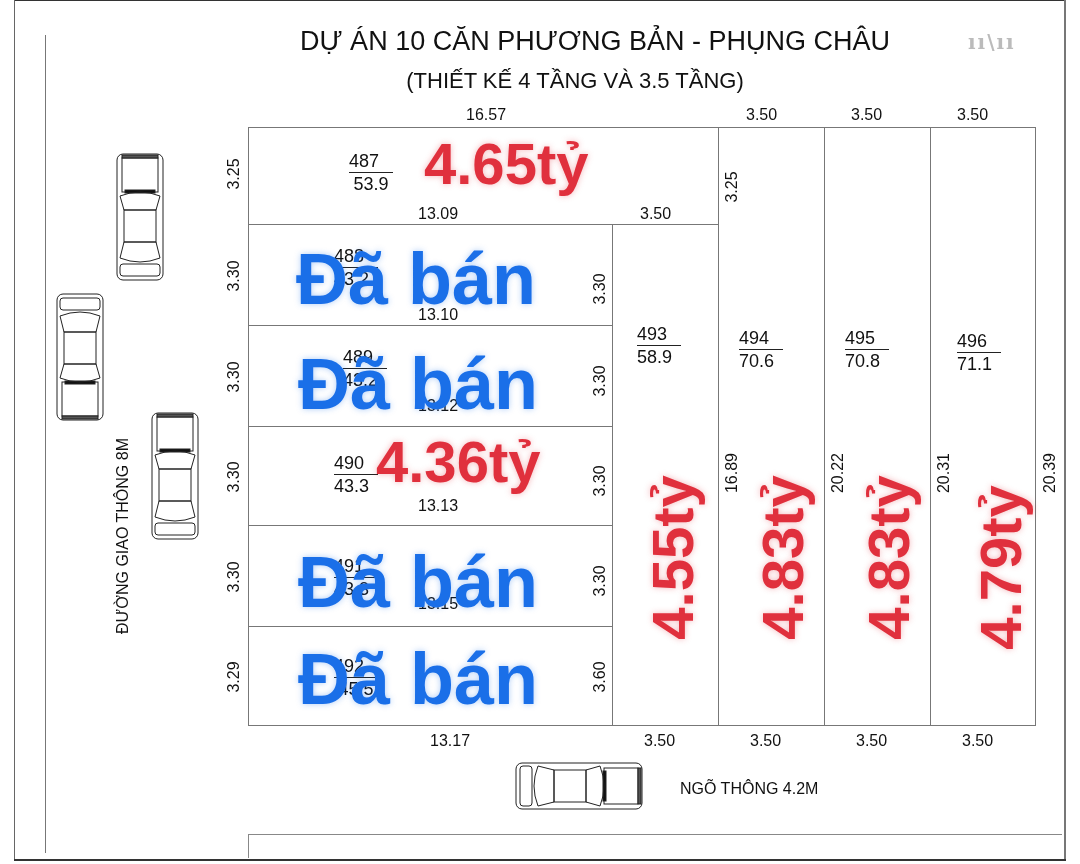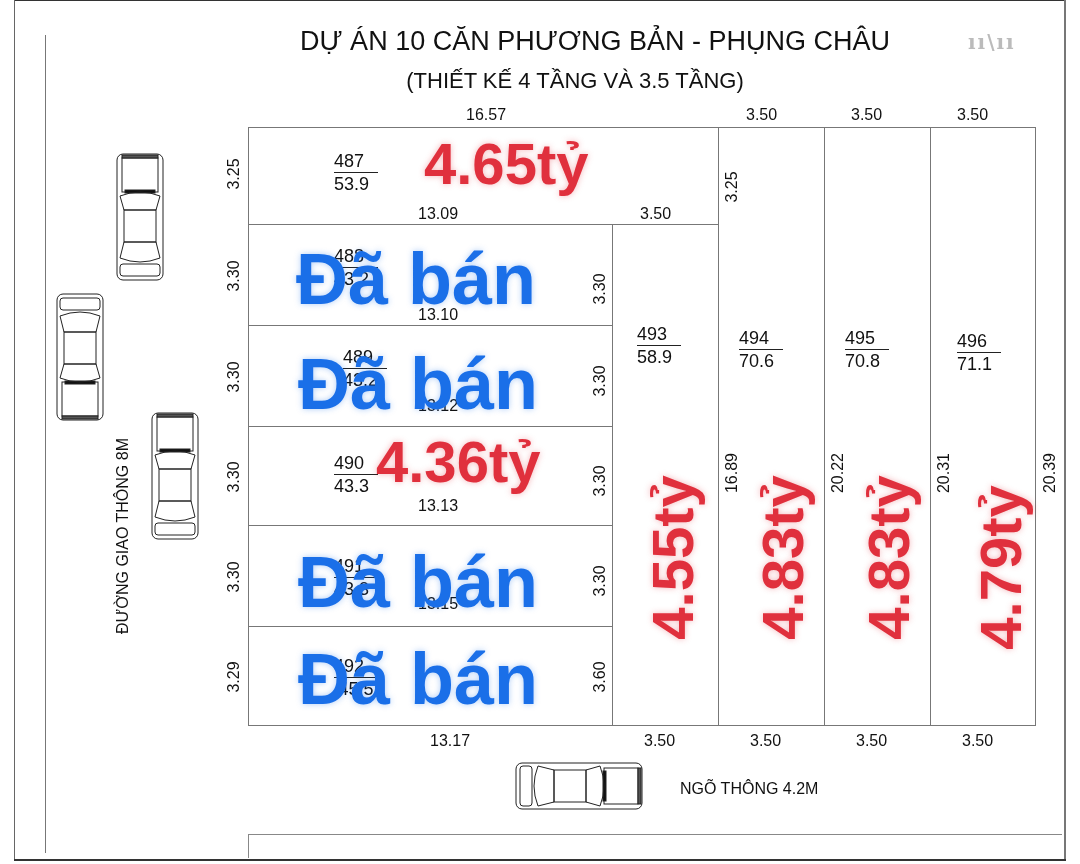--- a/index.html
+++ b/index.html
@@ -83,21 +83,21 @@
 <div class="dim" style="left:418px; top:397px;">13.12</div>
 <div class="dim" style="left:418px; top:497px;">13.13</div>
 <div class="dim" style="left:418px; top:595px;">13.15</div>
 
 <div class="dim-v" style="left:716px; top:178px;">3.25</div>
 <div class="dim-v" style="left:712px; top:464px;">16.89</div>
 <div class="dim-v" style="left:818px; top:464px;">20.22</div>
 <div class="dim-v" style="left:924px; top:464px;">20.31</div>
 <div class="dim-v" style="left:1030px; top:464px;">20.39</div>
 
-<div class="lot-label" style="left:334px; top:150px;">
+<div class="lot-label" style="left:349px; top:150px;text-align:center;">
   <span class="num">487</span>
   <span class="area">53.9</span>
 </div>
 <div class="lot-label" style="left:334px; top:245px;">
   <span class="num">488</span>
   <span class="area">43.2</span>
 </div>
 <div class="lot-label" style="left:334px; top:346px;margin-left:9px;">
   <span class="num">489</span>
   <span class="area">43.2</span>

